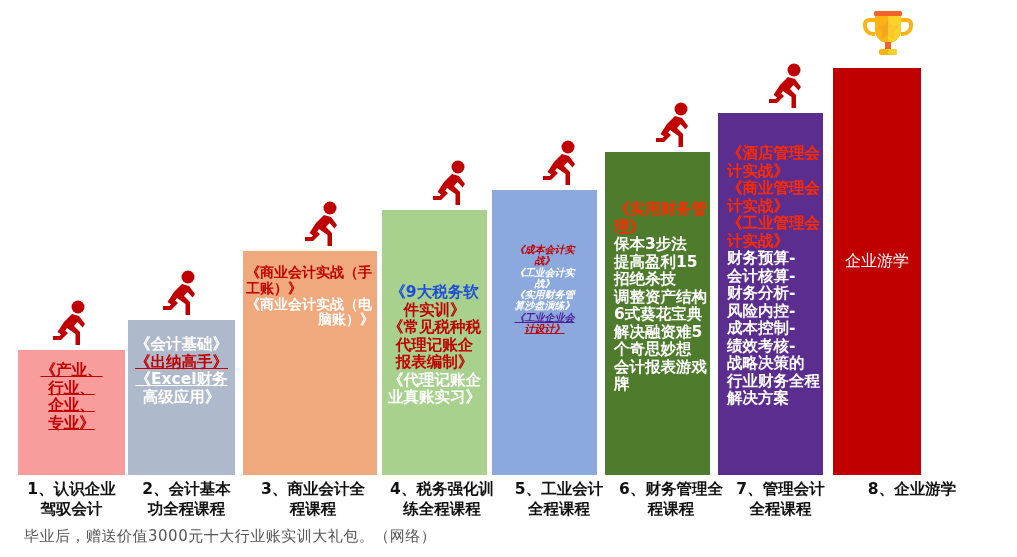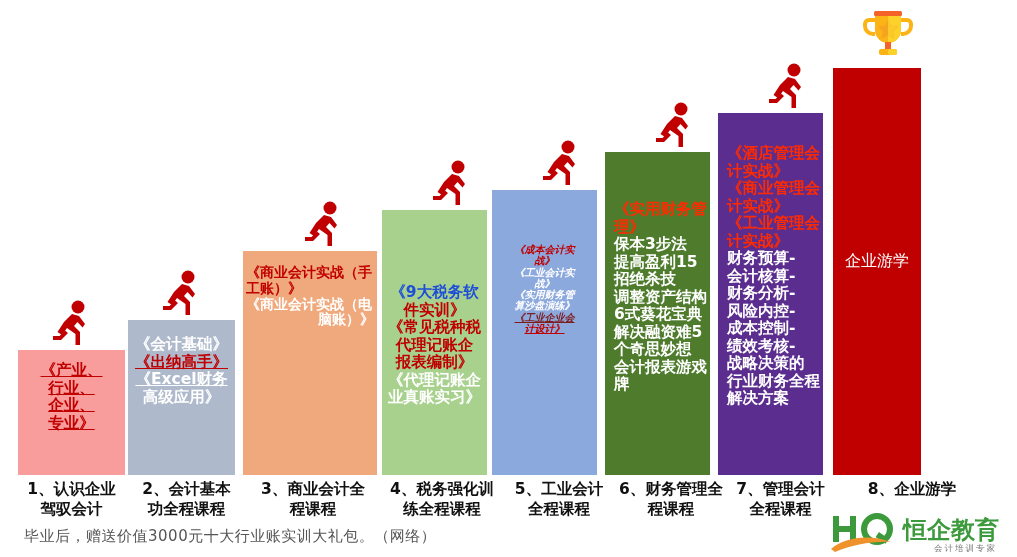--- a/index.html
+++ b/index.html
@@ -179,21 +179,21 @@
 
   <div class="step" style="left:492px; top:190px; width:105px; height:285px;">
     <div class="step-bar" style="background:#8CA9DE; height:285px;">
       <div class="bar-text" style="font-size:10px; padding-top:50px;font-style:italic;">
         <span class="line" style="color:#C00000;">《成本会计实</span>
         <span class="line" style="color:#C00000;">战》</span>
         <span class="line" style="color:#FFFFFF;">《工业会计实</span>
         <span class="line" style="color:#FFFFFF;">战》</span>
         <span class="line" style="color:#FFFFFF;">《实用财务管</span>
         <span class="line" style="color:#FFFFFF;">算沙盘演练》</span>
-        <span class="line u" style="color:#7f1d1d;text-align:center;">《工业企业会</span>
+        <span class="line u" style="color:#4c1d95;text-align:center;">《工业企业会</span>
         <span class="line u" style="color:#C00000;">计设计》</span>
       </div>
     </div>
   </div>
   <div class="runner" style="left:538px; top:139px;">
     <svg viewBox="0 0 46 52" xmlns="http://www.w3.org/2000/svg">
       <g fill="#C00000">
         <circle cx="30" cy="8" r="6.5"></circle>
         <path d="M24 15 L31 17 L37 25 L34.5 28.5 L29.5 23 L26 27 L32 33 L32 46 L27.5 46 L27.5 35 L19 29 L14 36 L9.5 33 L16 23 Z"></path>
         <path d="M17 31.5 L20 34 L13 41 L5 41 L5 37 L11.5 37 Z"></path>
@@ -309,34 +309,14 @@
     <span class="line">7、管理会计</span>
     <span class="line">全程课程</span>
   </div>
   <div class="axis-label" style="left:842px; top:480px; width:140px;">
     <span class="line">8、企业游学</span>
     <span class="line"></span>
   </div>
 
   <div class="footnote">毕业后，赠送价值3000元十大行业账实训大礼包。（网络）</div>
 
-  <div class="logo">
-    <svg viewBox="0 0 180 44" xmlns="http://www.w3.org/2000/svg">
-      <g fill="#3C9A3C">
-        <rect x="4" y="4" width="6" height="26"></rect>
-        <rect x="21" y="4" width="6" height="26"></rect>
-        <rect x="4" y="14" width="23" height="6"></rect>
-      </g>
-      <g>
-        <circle cx="48" cy="17" r="13" fill="none" stroke="#3C9A3C" stroke-width="6"></circle>
-        <rect x="50" y="20" width="12" height="6" fill="#3C9A3C" transform="rotate(35 50 20)"></rect>
-      </g>
-      <path d="M2 37 C16 25 40 22 62 30 C44 29 22 33 6 40 Z" fill="#F0922B"></path>
-      <g fill="#3C9A3C" font-family="DejaVu Sans, sans-serif" font-weight="bold">
-        <text x="74" y="26" font-size="24">恒企教育</text>
-      </g>
-      <g fill="#777777" font-family="DejaVu Sans, sans-serif">
-        <text x="105" y="39" font-size="8.5" letter-spacing="2">会计培训专家</text>
-      </g>
-    </svg>
-  </div>
 
 </div>
 
 </body></html>

